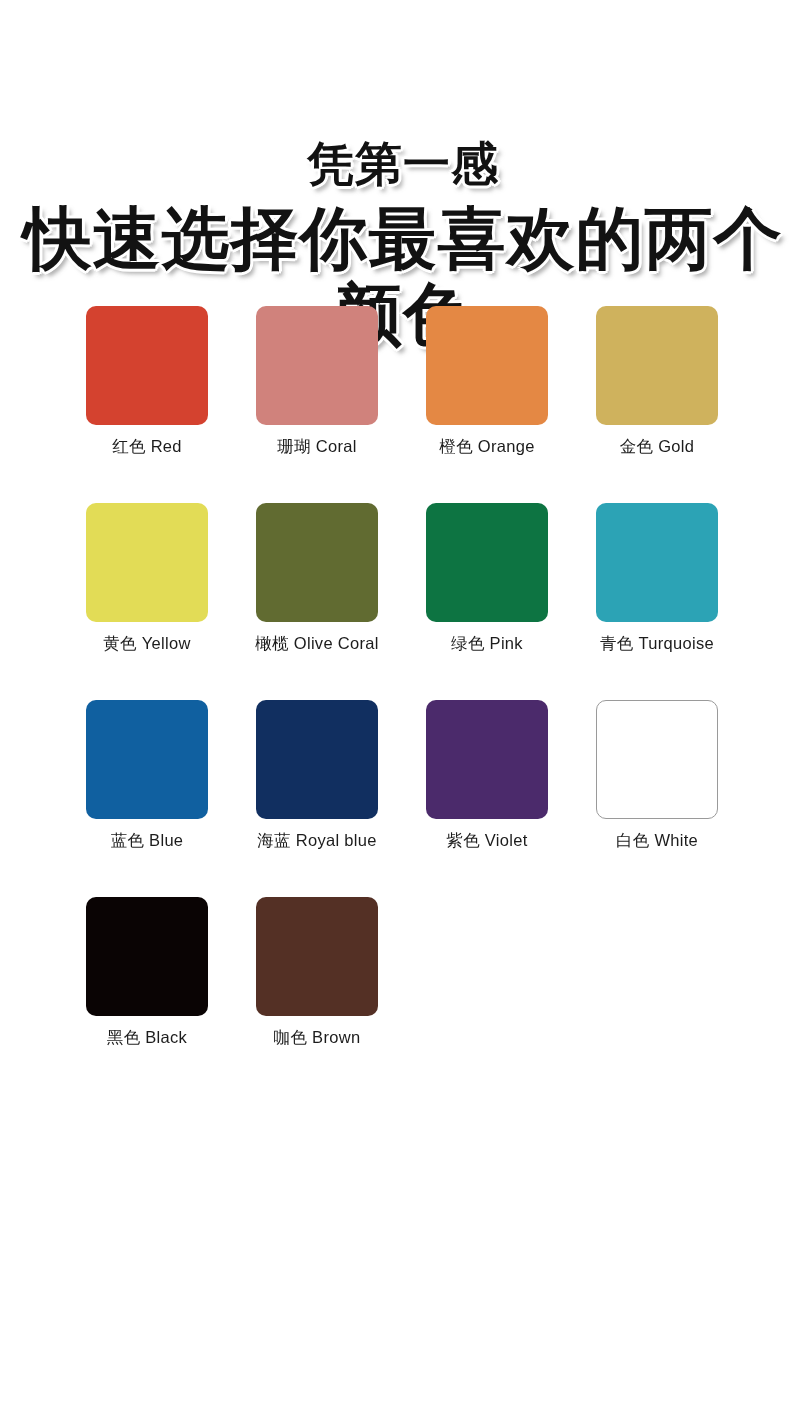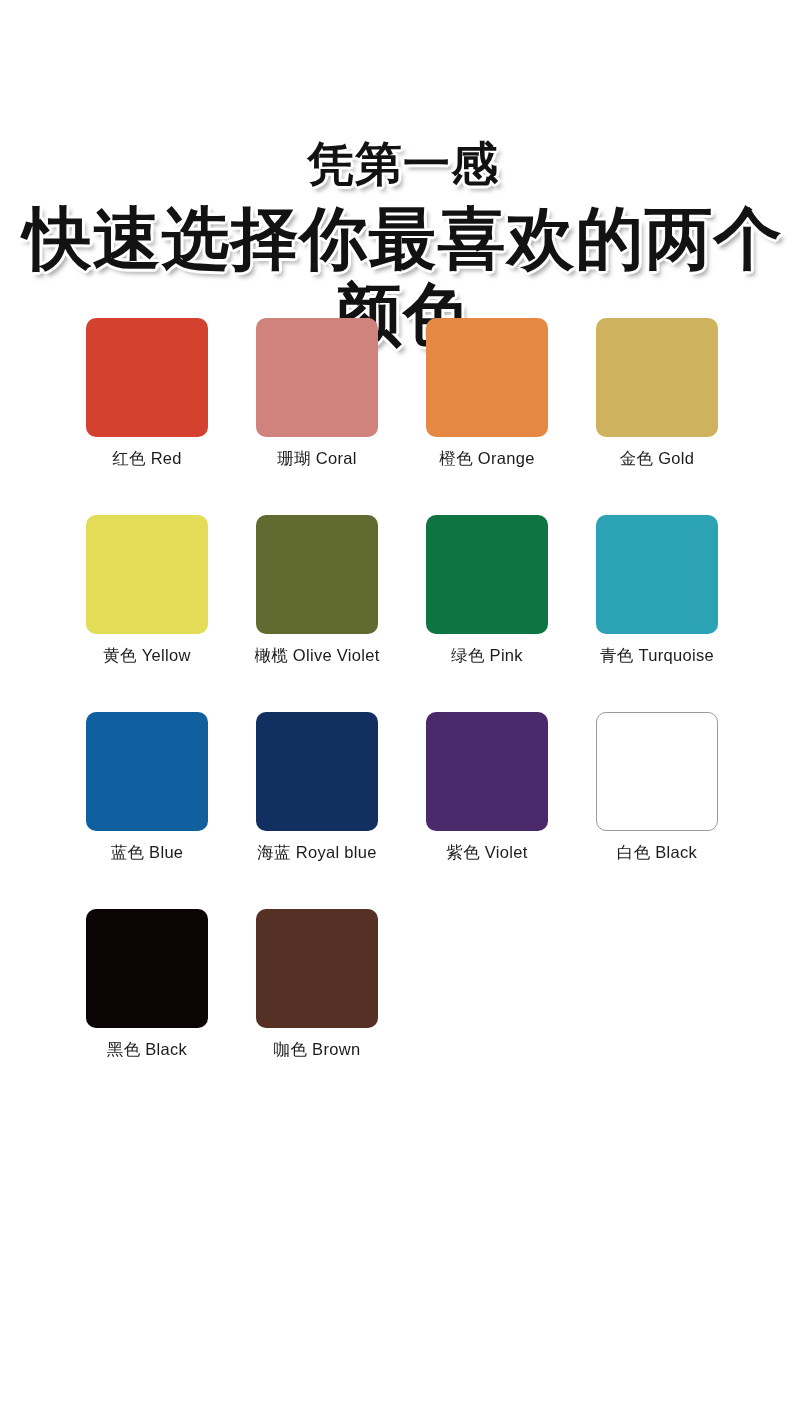--- a/index.html
+++ b/index.html
@@ -60,21 +60,21 @@
   }
 
   .heading-line.line-2 {
     font-size: 68px;
   }
 
   
   .swatch-grid {
     position: absolute;
     left: 62px;
-    top: 318px;
+    top: 306px;
     width: 680px;
     display: grid;
     grid-template-columns: repeat(4, 170px);
     grid-auto-rows: 197px;
     row-gap: 0px;
     column-gap: 0px;
   }
 
   .swatch-cell {
     width: 170px;
@@ -132,21 +132,21 @@
       <div class="swatch-cell">
         <div class="swatch-chip" style="background: rgb(207, 178, 93);"></div>
         <div class="swatch-label">金色 Gold</div>
       </div>
       <div class="swatch-cell">
         <div class="swatch-chip" style="background: rgb(226, 220, 86);"></div>
         <div class="swatch-label">黄色 Yellow</div>
       </div>
       <div class="swatch-cell">
         <div class="swatch-chip" style="background: rgb(97, 107, 49);"></div>
-        <div class="swatch-label">橄榄 Olive Violet</div>
+        <div class="swatch-label">橄榄 Olive Coral</div>
       </div>
       <div class="swatch-cell">
         <div class="swatch-chip" style="background: rgb(13, 116, 66);"></div>
         <div class="swatch-label">绿色 Pink</div>
       </div>
       <div class="swatch-cell">
         <div class="swatch-chip" style="background: rgb(44, 163, 181);"></div>
         <div class="swatch-label">青色 Turquoise</div>
       </div>
       <div class="swatch-cell">
@@ -156,21 +156,21 @@
       <div class="swatch-cell">
         <div class="swatch-chip" style="background: rgb(17, 47, 96);"></div>
         <div class="swatch-label">海蓝 Royal blue</div>
       </div>
       <div class="swatch-cell">
         <div class="swatch-chip" style="background: rgb(75, 42, 107);"></div>
         <div class="swatch-label">紫色 Violet</div>
       </div>
       <div class="swatch-cell">
         <div class="swatch-chip outlined" style="background: rgb(255, 255, 255);"></div>
-        <div class="swatch-label">白色 Black</div>
+        <div class="swatch-label">白色 White</div>
       </div>
       <div class="swatch-cell">
         <div class="swatch-chip" style="background: rgb(10, 4, 4);"></div>
         <div class="swatch-label">黑色 Black</div>
       </div>
       <div class="swatch-cell">
         <div class="swatch-chip" style="background: rgb(84, 48, 37);"></div>
         <div class="swatch-label">咖色 Brown</div>
       </div>
     </div>

